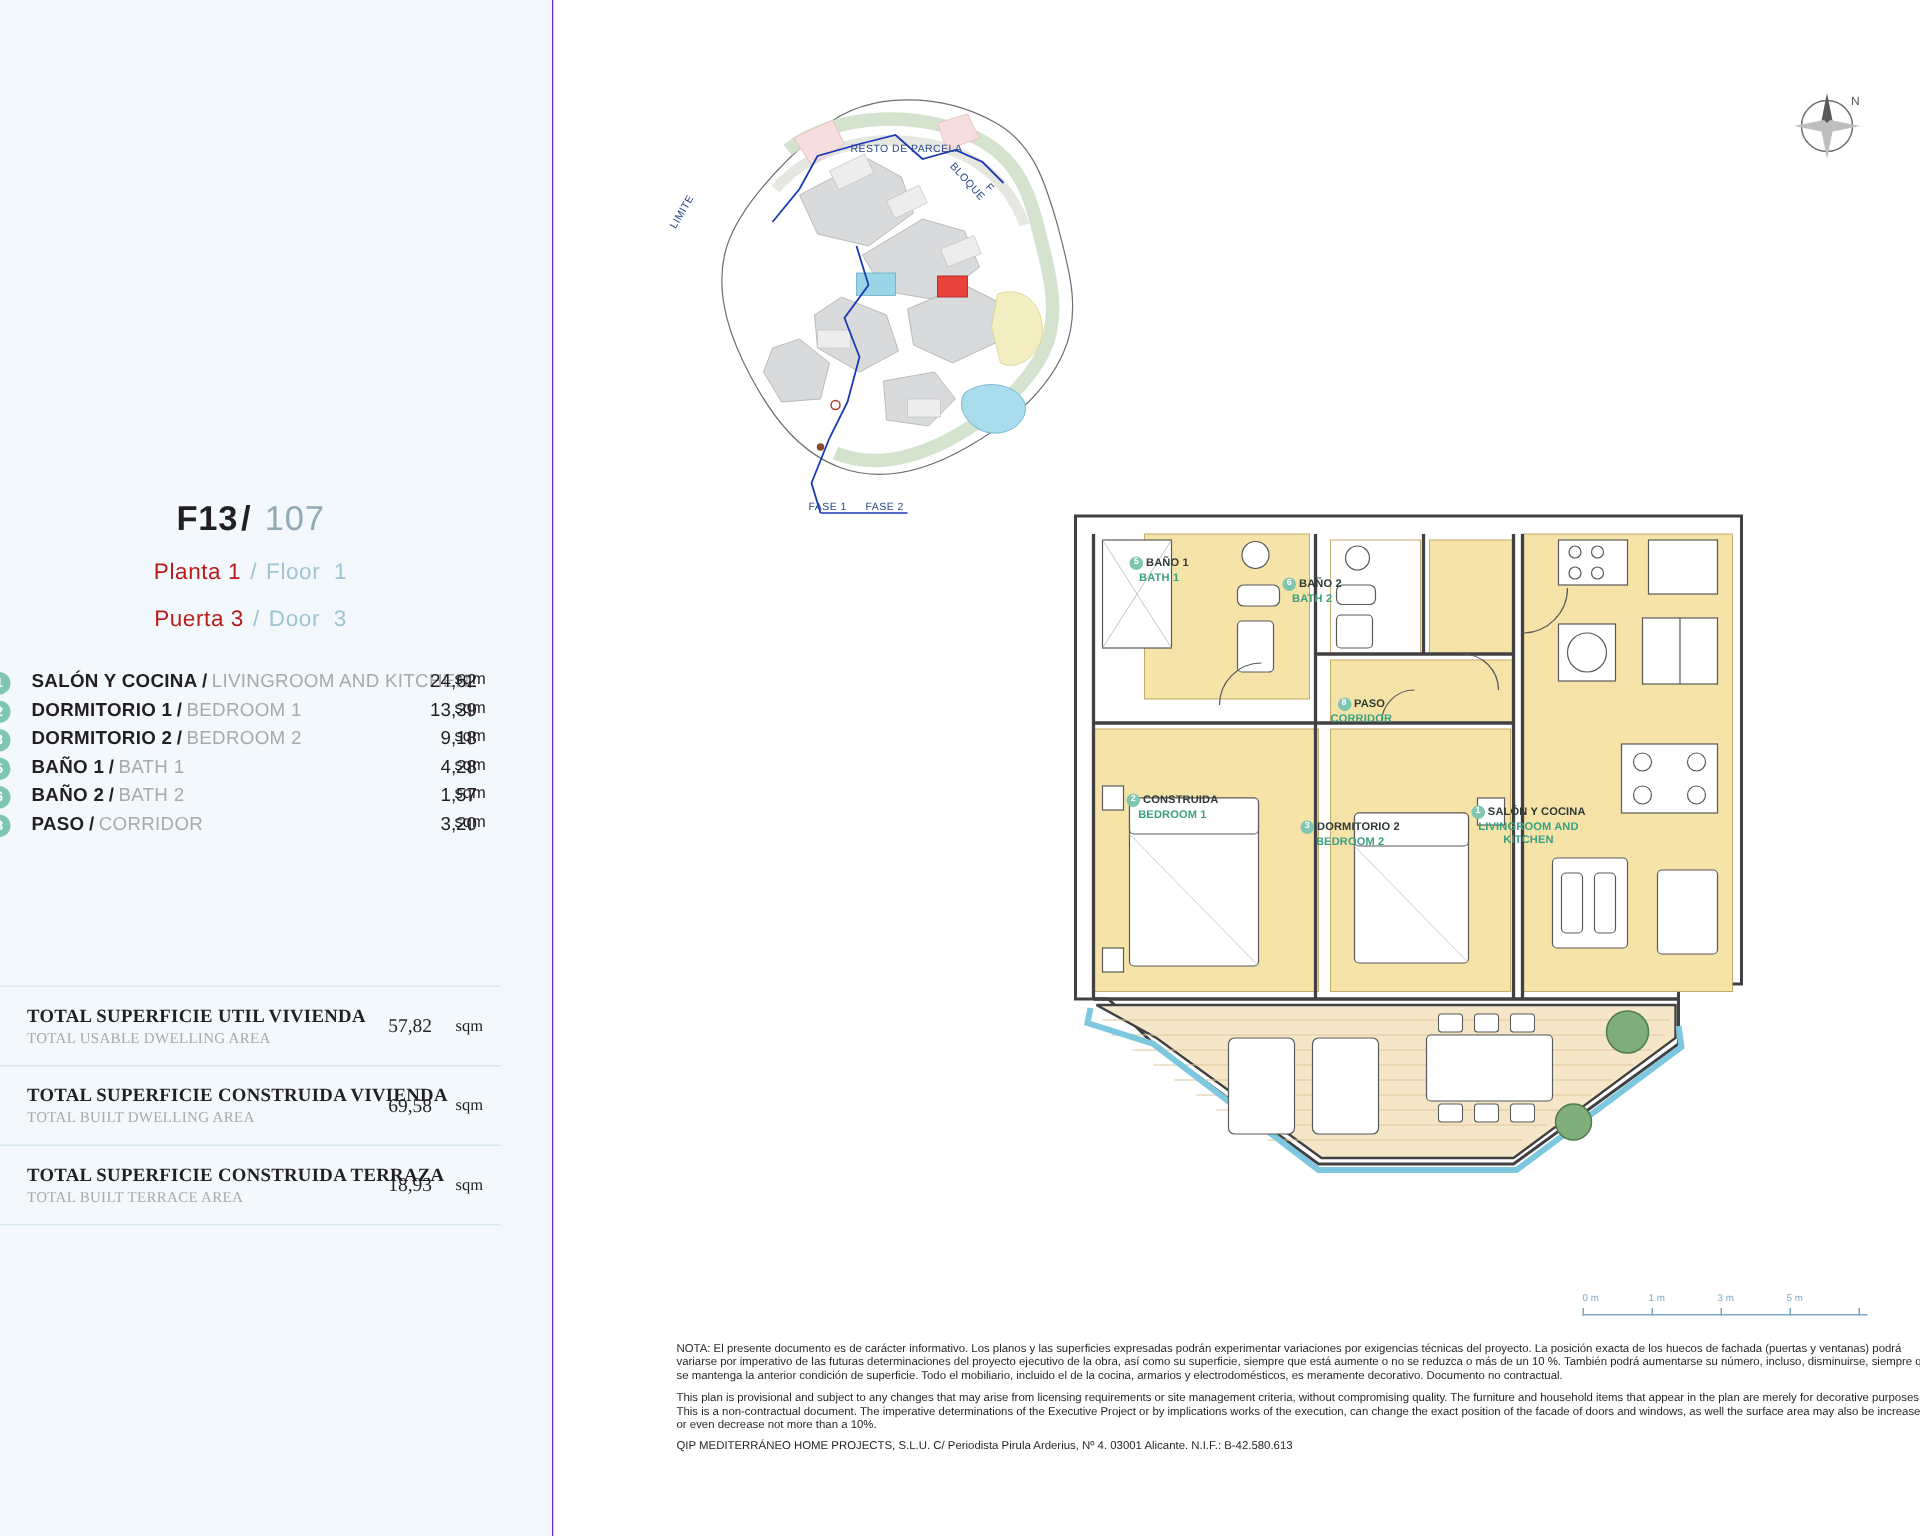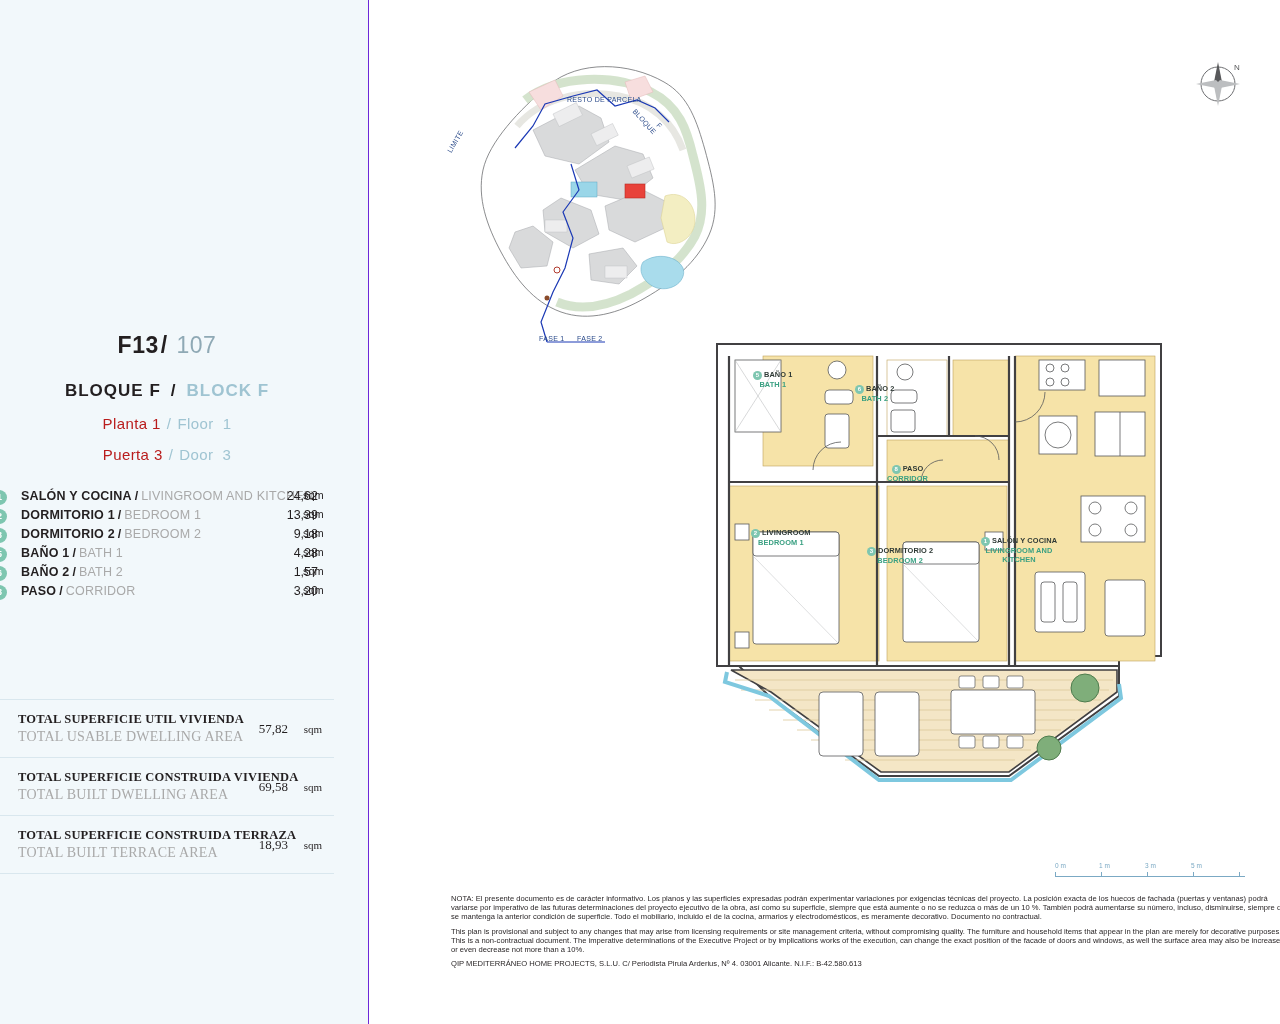--- a/index.html
+++ b/index.html
@@ -140,21 +140,21 @@
   }
   .total:first-child { border-top: 1px solid #d9e7ee; }
   .total .es {
     font-size: 12.5px;
     font-weight: bold;
     letter-spacing: .2px;
     display: block;
     color: #231f20;
   }
   .total .en {
-    font-size: 14px;
+    font-size: 10px;
     color: #a9a9a9;
     letter-spacing: .2px;
     display: block;
     margin-top: 2px;
   }
   .total .val {
     position: absolute;
     right: 46px;
     top: 50%;
     transform: translateY(-50%);
@@ -289,23 +289,20 @@
 
 <div class="page">
 
   <div class="left-panel">
     <div class="left-inner">
 
       <div class="title-row">
         <span class="code">F13</span><span class="slash">/</span> <span class="num">107</span>
       </div>
 
-      <div class="block-row">
-        <span class="es">BLOQUE  F</span><span class="sep">/</span><span class="en">BLOCK   F</span>
-      </div>
 
       <div class="floor-row">
         <span class="es">Planta 1</span><span class="sep">/</span><span class="en">Floor</span>&nbsp;&nbsp;<span class="val-en">1</span>
       </div>
       <div class="floor-row">
         <span class="es">Puerta 3</span><span class="sep">/</span><span class="en">Door</span>&nbsp;&nbsp;<span class="val-en">3</span>
       </div>
 
       <div class="rooms room-wrap">
 
@@ -589,21 +586,21 @@
         <span class="tagdot">6</span><span class="es">BAÑO 2</span><br>
         <span class="en">BATH 2</span>
       </div>
 
       <div class="room-tag" style="left:178px; top:128px;">
         <span class="tagdot">8</span><span class="es">PASO</span><br>
         <span class="en">CORRIDOR</span>
       </div>
 
       <div class="room-tag" style="left:42px; top:192px;">
-        <span class="tagdot">2</span><span class="es">LIVINGROOM</span><br>
+        <span class="tagdot">2</span><span class="es">CONSTRUIDA</span><br>
         <span class="en">BEDROOM 1</span>
       </div>
 
       <div class="room-tag" style="left:158px; top:210px;">
         <span class="tagdot">3</span><span class="es">DORMITORIO 2</span><br>
         <span class="en">BEDROOM 2</span>
       </div>
 
       <div class="room-tag" style="left:264px; top:200px; width:92px;">
         <span class="tagdot">1</span><span class="es">SALÓN Y COCINA</span><br>

